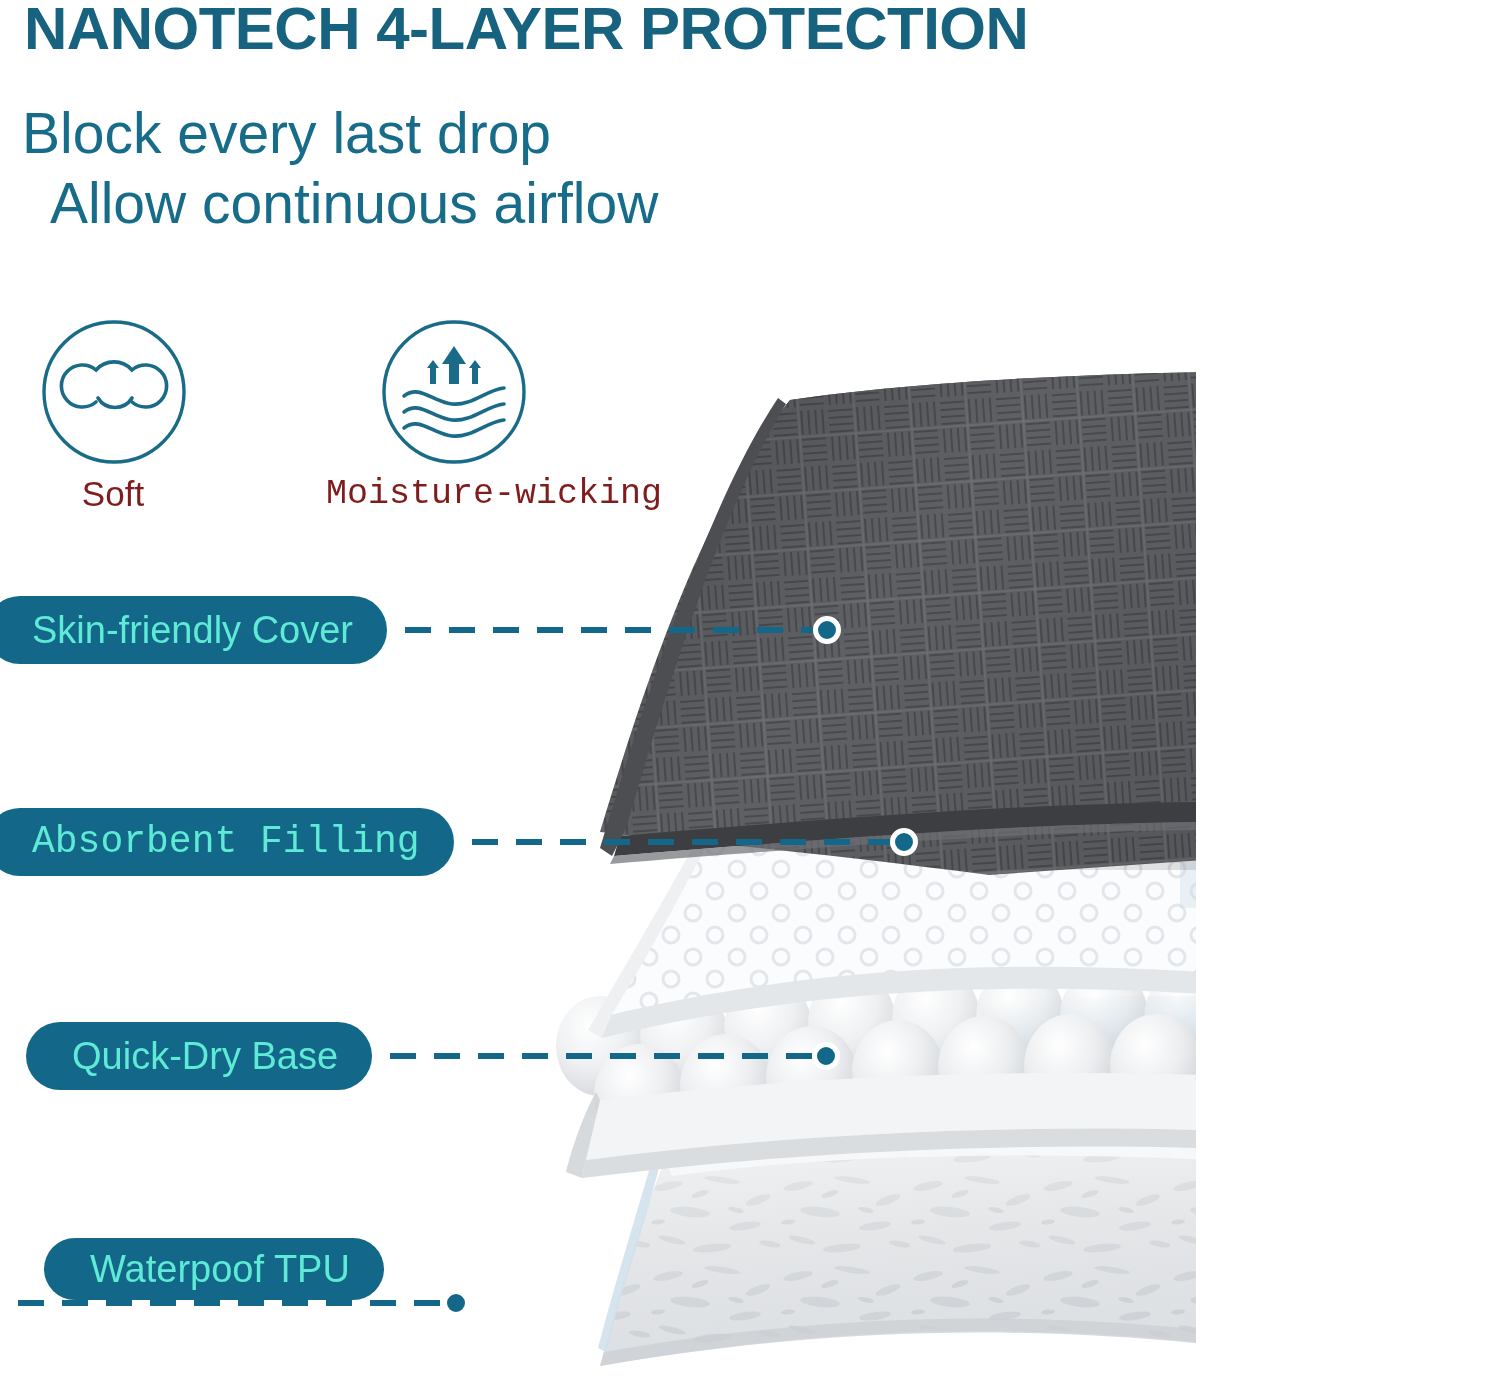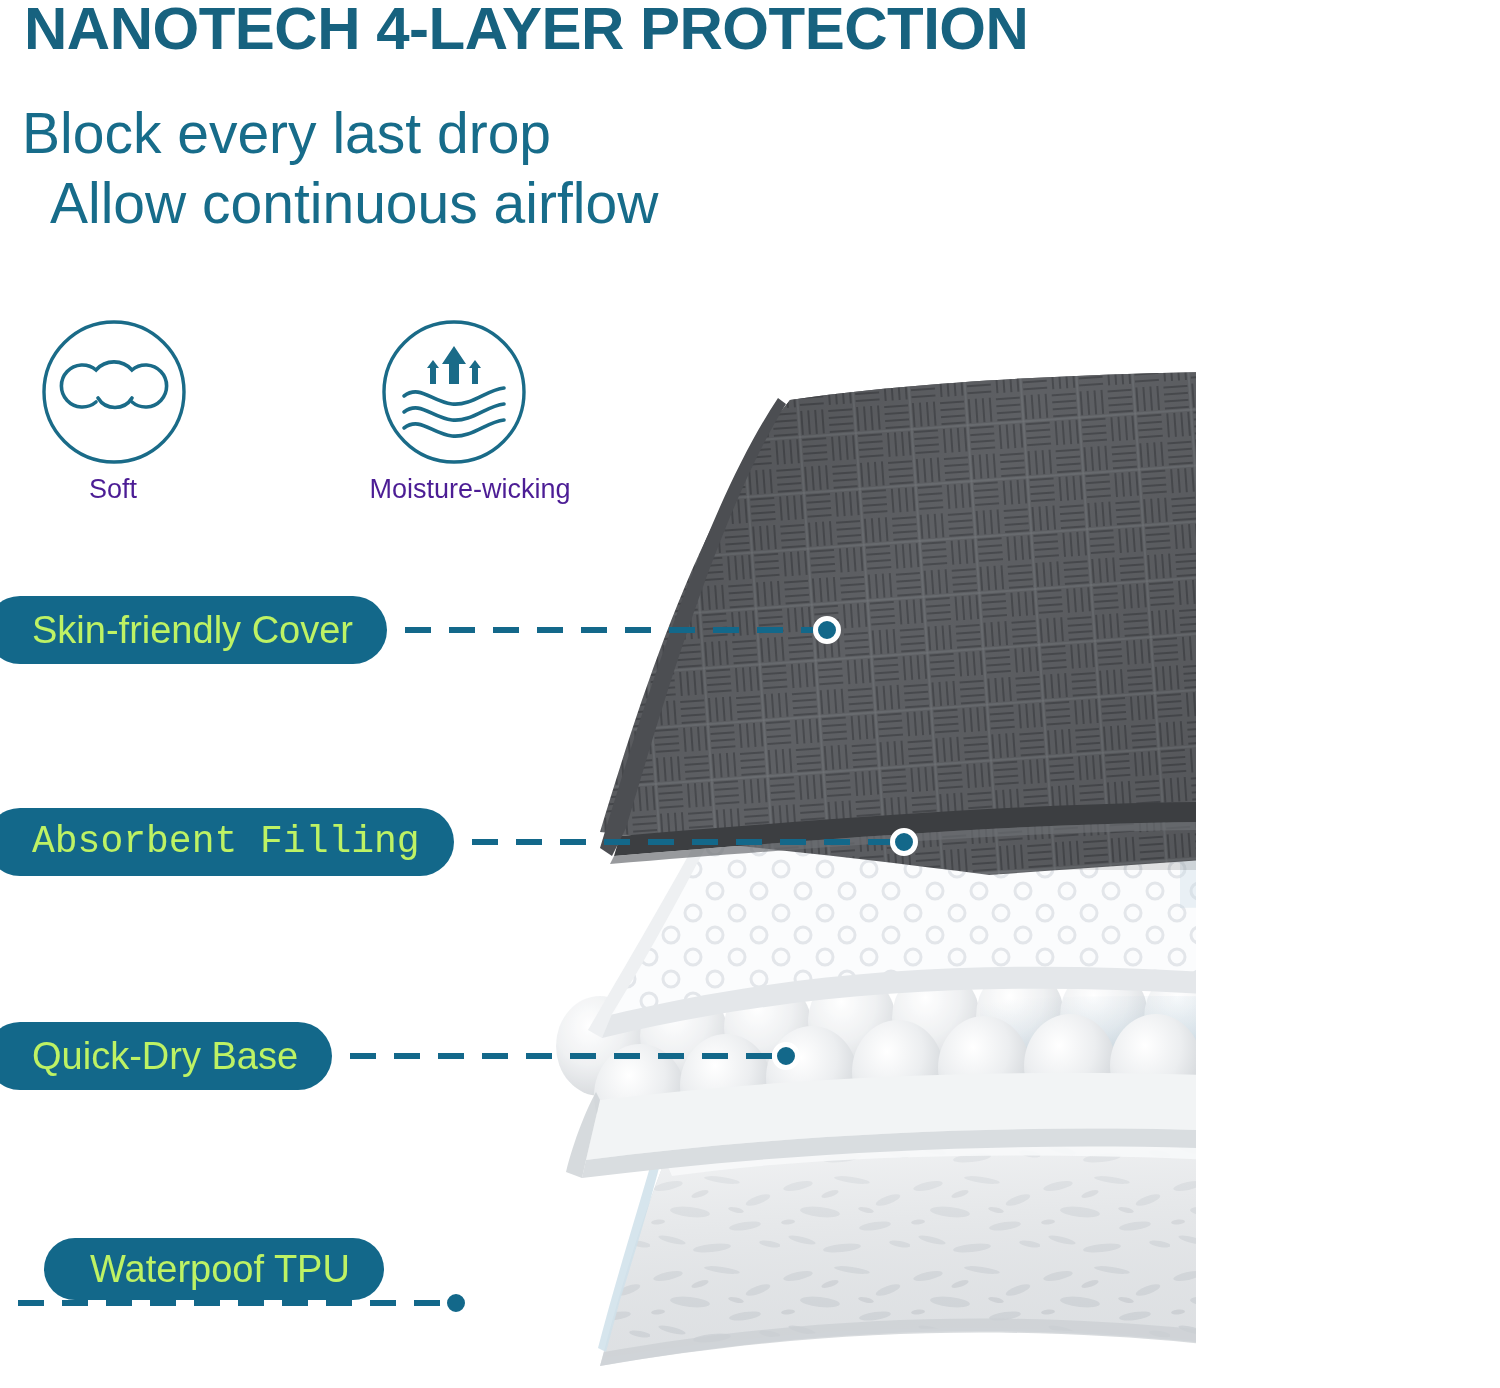--- a/index.html
+++ b/index.html
@@ -49,28 +49,28 @@
     position: absolute;
     text-align: center;
   }
   .feature .ring {
     width: 148px;
     height: 148px;
     margin: 0 auto;
   }
   .feature .flabel {
     margin-top: 8px;
-    font-size: 27px;
-    color: #4c1d95;
+    font-size: 35px;
+    color: #7f1d1d;
     white-space: nowrap;
   }
   #feat-soft { left: 38px; top: 318px; width: 152px; }
   #feat-soft .flabel { margin-left: -2px; }
   #feat-moist { left: 378px; top: 318px; width: 152px; }
-  #feat-moist .flabel { margin-left: 16px; width: 152px; position: relative; left: -58px; width: 268px; }
+  #feat-moist .flabel { margin-left: 6px; width: 152px; position: relative; left: -58px; width: 268px; font-family: Liberation Mono, monospace; }
 
   
   #art {
     position: absolute;
     left: 0; top: 0;
     width: 1500px;
     height: 1388px;
     pointer-events: none;
   }
 
@@ -86,21 +86,21 @@
     height: 68px;
     background: #13688a;
     border-radius: 34px;
     display: flex;
     align-items: center;
     padding: 0 34px 0 46px;
     margin-left: -14px;
     box-sizing: border-box;
   }
   .pill-text {
-    color: #bef264;
+    color: #5eead4;
     font-size: 38px;
     white-space: nowrap;
     line-height: 1;
   }
   .leader {
     position: relative;
     height: 6px;
     margin-left: 18px;
     background-image: linear-gradient(to right, #13688a 0 26px, rgba(0,0,0,0) 26px 44px);
     background-size: 44px 6px;
@@ -114,21 +114,21 @@
     width: 28px;
     height: 28px;
     border-radius: 50%;
     background: #13688a;
     border: 5px solid #ffffff;
     box-sizing: border-box;
   }
 
   #callout-1 { top: 596px; }
   #callout-2 { top: 808px; font-family: Liberation Mono, monospace; }
-  #callout-3 { top: 1022px; }
+  #callout-3 { top: 1022px; margin-left: 40px; }
   #callout-4 { top: 1238px; flex-direction: column; }
 
   #callout-1 .leader { width: 408px; }
   #callout-2 .leader { width: 418px; }
   #callout-3 .leader { width: 422px; }
   #callout-4 .leader { width: 424px; }
 </style>
 </head>
 <body>
 

